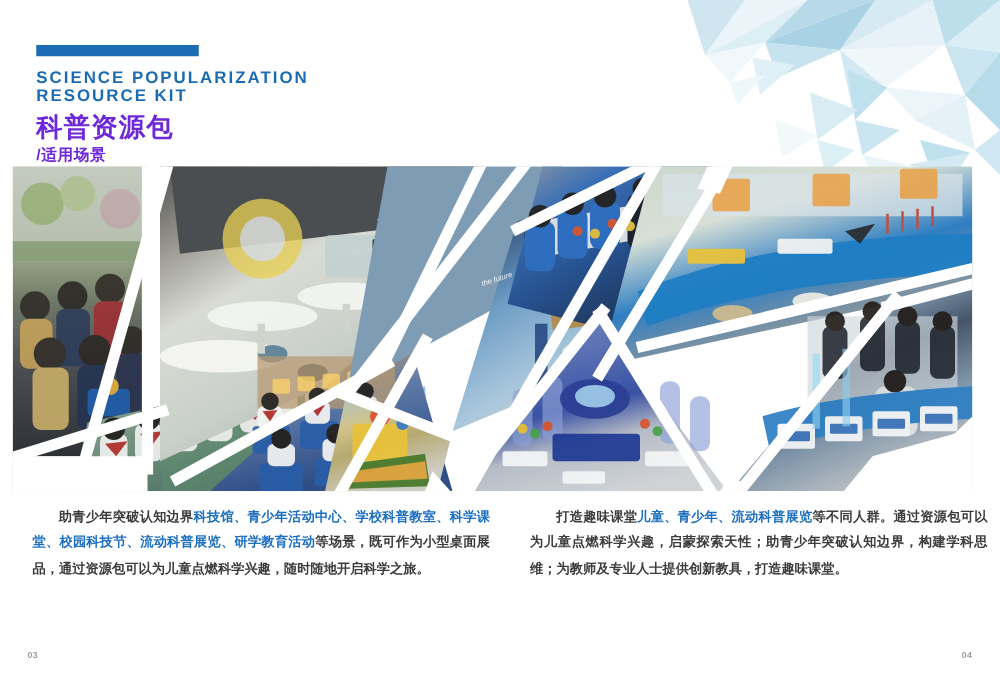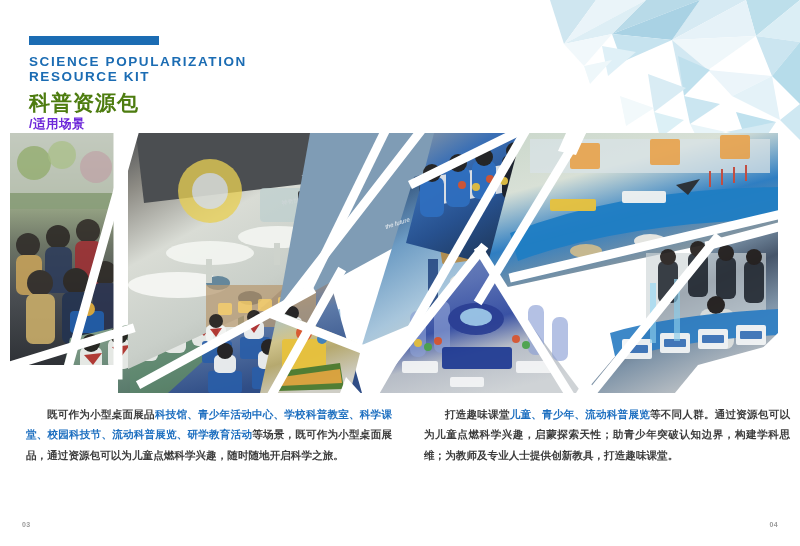--- a/index.html
+++ b/index.html
@@ -16,21 +16,21 @@
   .poly{position:absolute;top:0;right:0;width:250px;height:140px;pointer-events:none;}
 
   
   .header{position:absolute;left:29px;top:36px;width:330px;}
   .accent-bar{width:130px;height:9px;background:#1b6cb3;margin-bottom:10px;}
   .kicker{
     color:#1b6cb3;font-size:13.5px;font-weight:bold;letter-spacing:1.6px;
     line-height:14.5px;margin:0 0 7px 0;white-space:pre-line;
   }
   .title-cn{
-    color:#4d7c0f;font-size:21px;font-weight:bold;letter-spacing:1px;
+    color:#6d28d9;font-size:21px;font-weight:bold;letter-spacing:1px;
     line-height:23px;margin:0 0 3px 0;
   }
   .subtitle-cn{
     color:#6d28d9;font-size:12.5px;font-weight:bold;letter-spacing:.5px;
     line-height:15px;margin:0;
   }
 
   
   .collage{position:absolute;left:10px;top:133px;width:768px;height:260px;overflow:hidden;}
   .collage svg{display:block;width:768px;height:260px;}
@@ -479,21 +479,21 @@
 
       <g fill="#ffffff">
         <polygon points="108,0 124,0 112,40 108,40"></polygon>
         <polygon points="-6,-6 120,-6 112,26 -6,26" opacity="0"></polygon>
         <polygon points="556,0 576,0 566,22 548,18"></polygon>
       </g>
     </svg>
   </div>
 
   <div class="copy-col copy-left">
-    <p class="para"><span>既可作为小型桌面展品</span><span class="hl">科技馆、青少年活动中心、学校科普教室、科学课堂、校园科技节、流动科普展览、研学教育活动</span><span>等场景，既可作为小型桌面展品，通过资源包可以为儿童点燃科学兴趣，随时随地开启科学之旅。</span></p>
+    <p class="para"><span>助青少年突破认知边界</span><span class="hl">科技馆、青少年活动中心、学校科普教室、科学课堂、校园科技节、流动科普展览、研学教育活动</span><span>等场景，既可作为小型桌面展品，通过资源包可以为儿童点燃科学兴趣，随时随地开启科学之旅。</span></p>
   </div>
 
   <div class="copy-col copy-right">
     <p class="para"><span>打造趣味课堂</span><span class="hl">儿童、青少年、流动科普展览</span><span>等不同人群。通过资源包可以为儿童点燃科学兴趣，启蒙探索天性；助青少年突破认知边界，构建学科思维；为教师及专业人士提供创新教具，打造趣味课堂。</span></p>
   </div>
 
   <div class="folio folio-left">03</div>
   <div class="folio folio-right">04</div>
 
 </div>

